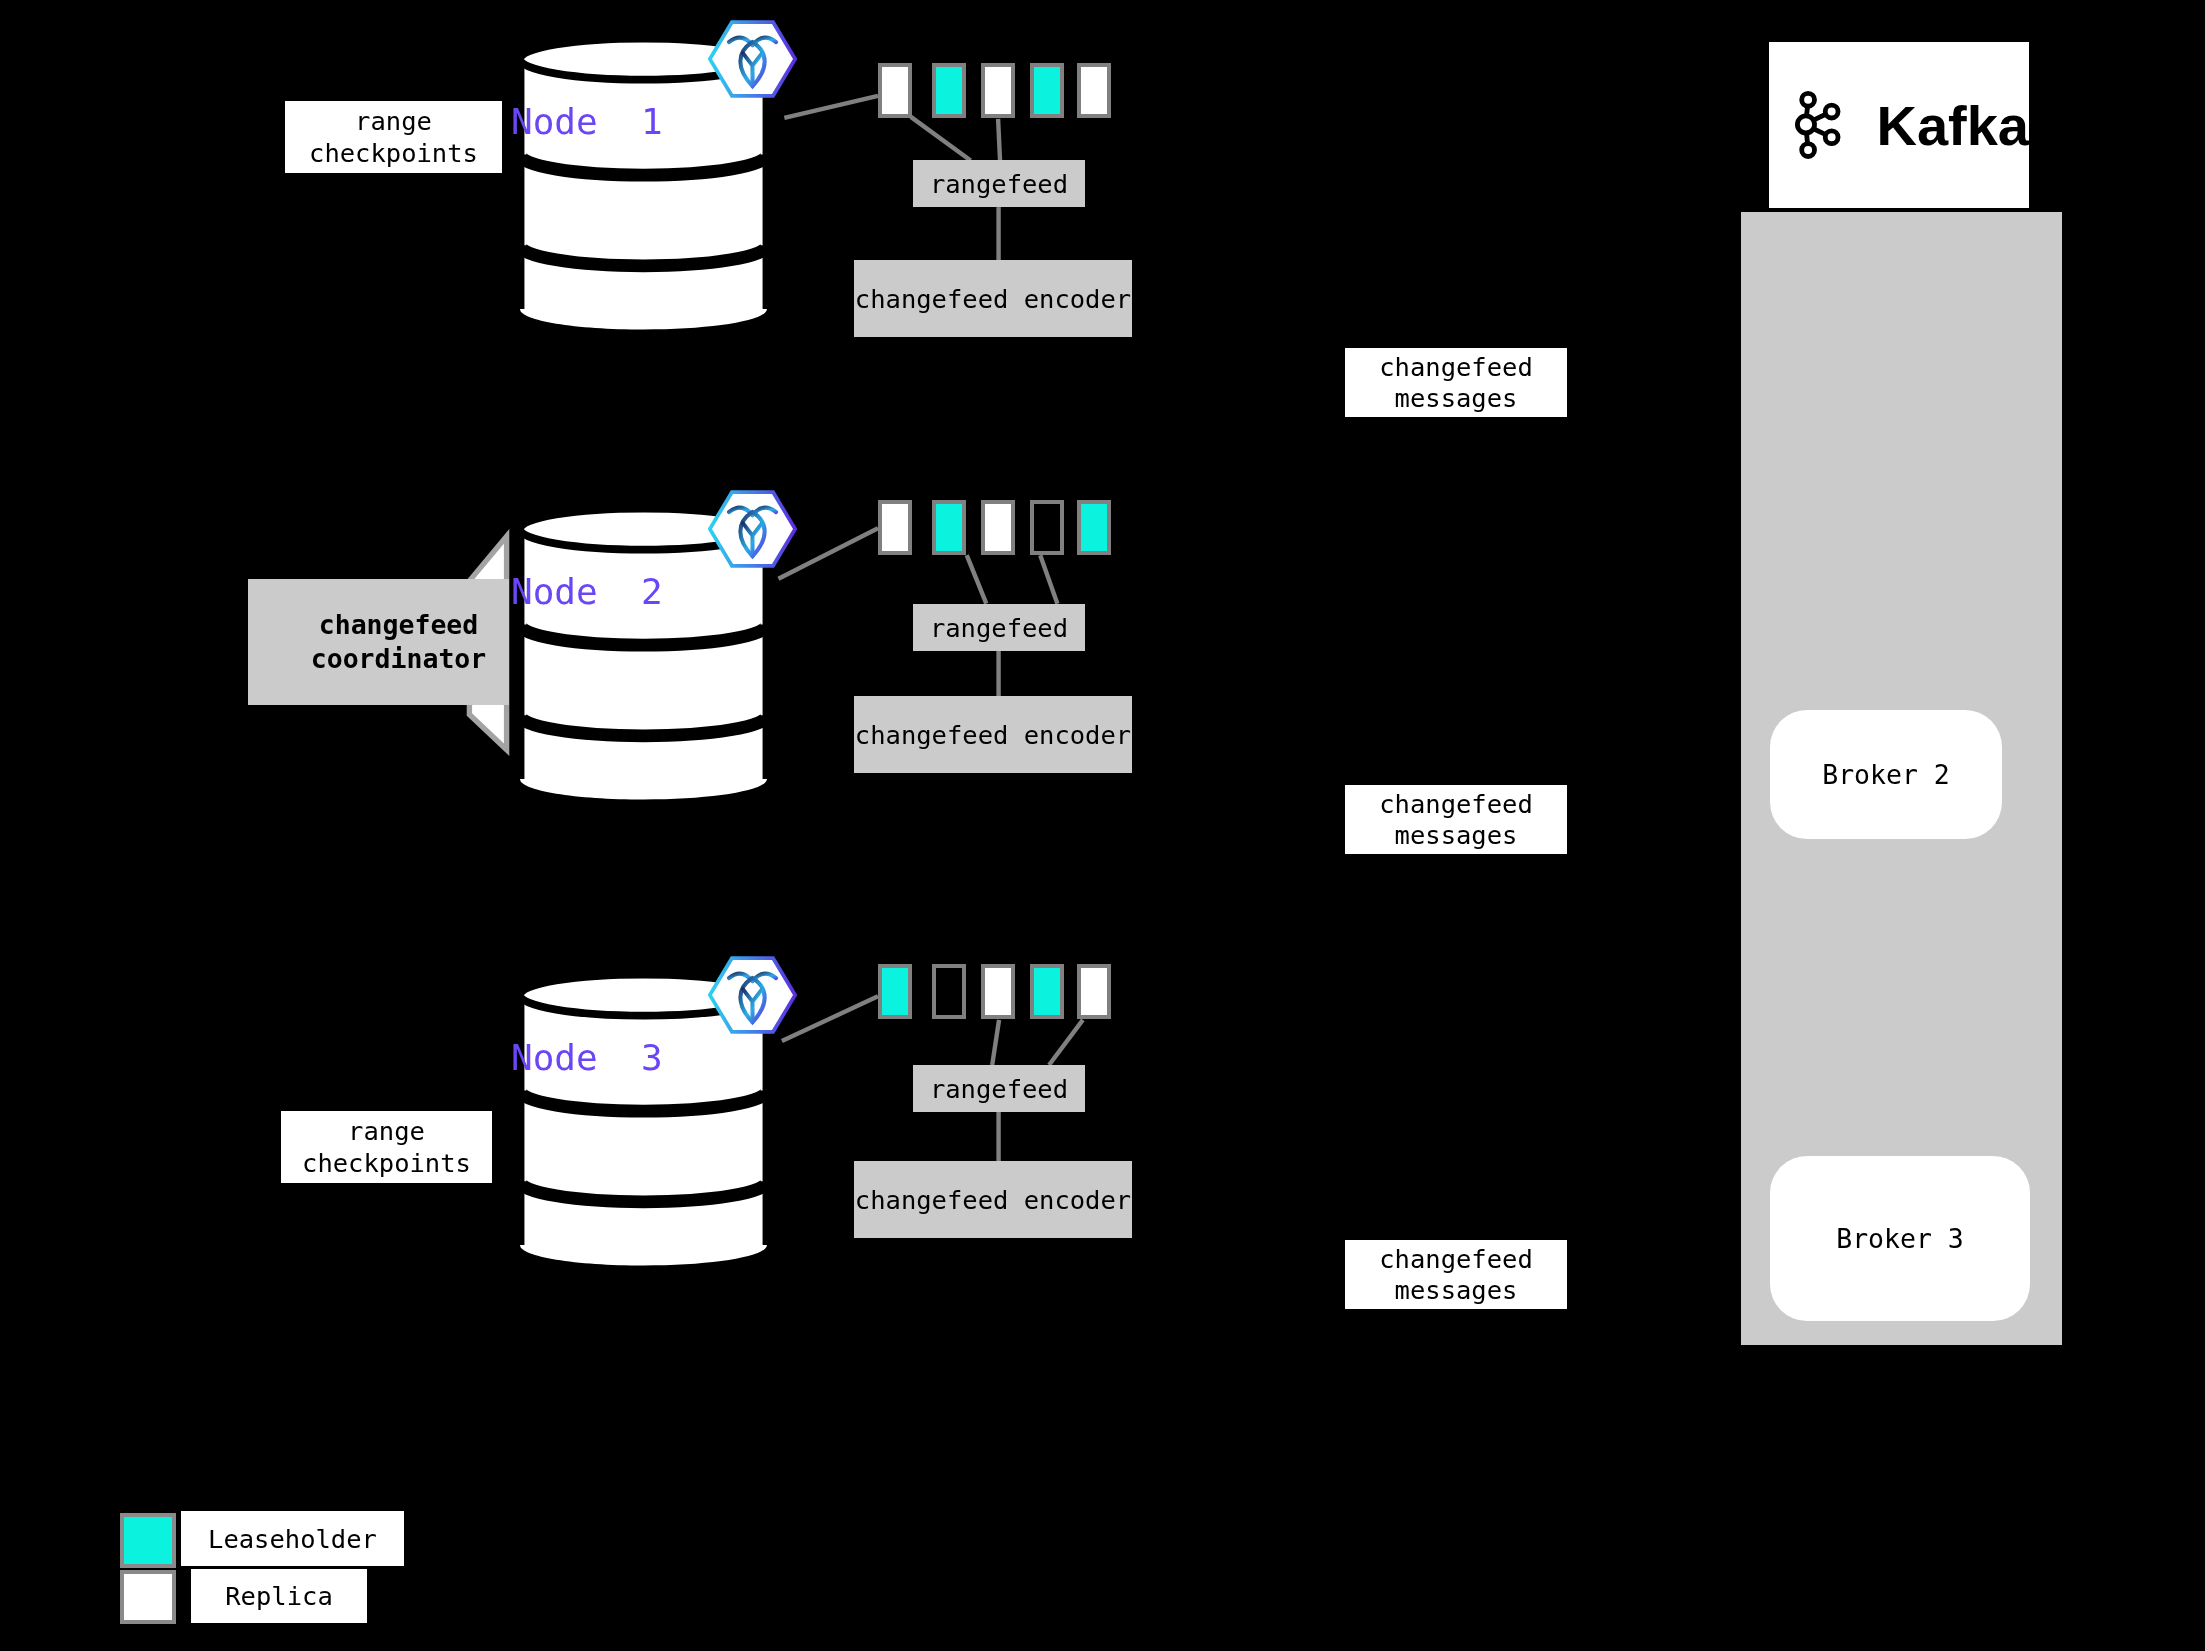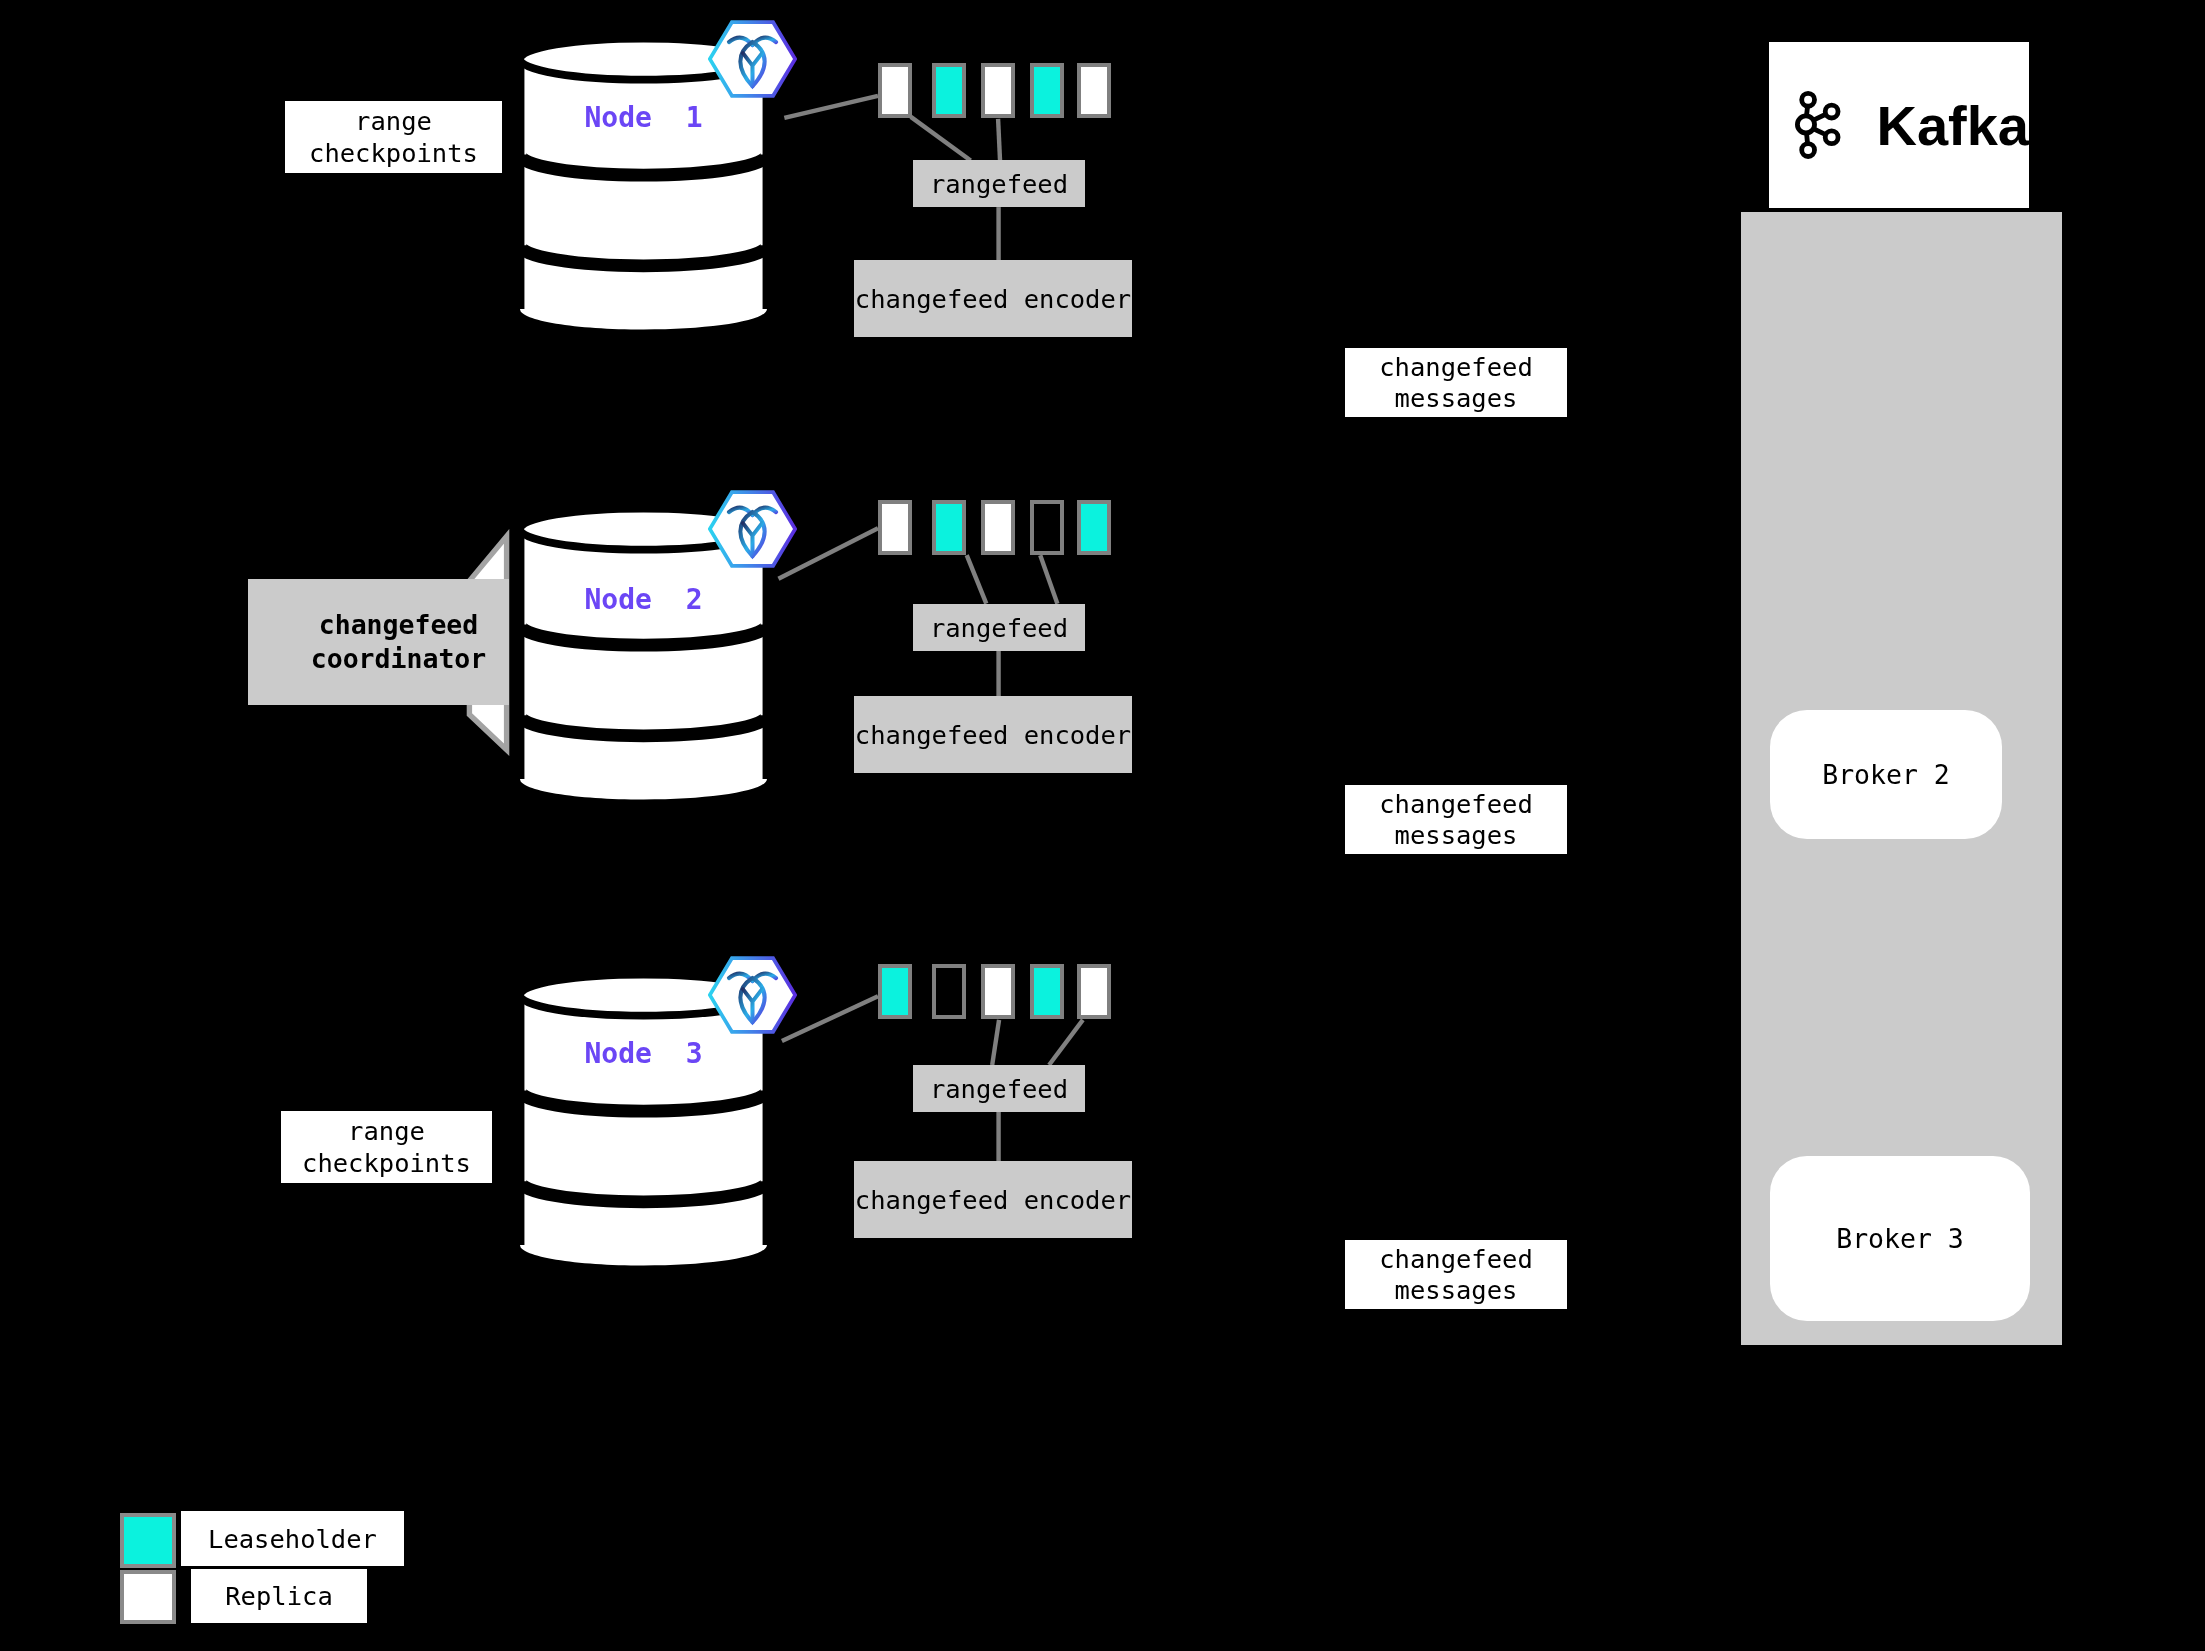--- a/index.html
+++ b/index.html
@@ -3,21 +3,21 @@
 <meta charset="utf-8">
 <style>
   html,body{margin:0;padding:0;background:#000;}
   #canvas{position:relative;width:2205px;height:1652px;background:#000;overflow:hidden;
           font-family:"DejaVu Sans Mono","Liberation Mono",monospace;}
   .abs{position:absolute;}
   .whitebox{background:#fff;color:#000;display:flex;align-items:center;justify-content:center;
             text-align:center;font-size:25.5px;line-height:32px;}
   .graybox{background:var(--graybox);color:#000;display:flex;align-items:center;justify-content:center;
            text-align:center;font-size:25.5px;line-height:32px;}
-  .node-label{color:var(--purple);font-weight:bold;font-size:28px;text-align:center;white-space:pre;}
+  .node-label{color:var(--purple);font-weight:normal;font-size:36px;text-align:left;white-space:pre;}
   .range-cell{position:absolute;width:34px;height:55px;border:4.4px solid var(--border);box-sizing:border-box;}
   .range-cell.cyan{background:var(--cyan);}
   .range-cell.white{background:#fff;}
   .range-cell.empty{background:transparent;}
   .broker{background:#fff;color:#000;border-radius:37px;display:flex;align-items:center;
           justify-content:center;font-size:26.5px;}
   .pill{background:#fff;color:#000;border-radius:24px;display:flex;align-items:center;
         justify-content:center;font-size:25.5px;}
   .coordinator{background:var(--graybox);color:#000;font-weight:bold;font-size:26.5px;line-height:34px;
                display:flex;align-items:center;justify-content:center;text-align:center;padding-left:40px;}
@@ -126,21 +126,21 @@
   <div class="abs coordinator" style="left:248px;top:579px;width:221px;height:126px;">changefeed coordinator</div>
 
   <svg class="abs" style="left:511px;top:507px;" width="265" height="294" viewBox="0 0 540 600">
     <path d="M18,45 C18,21 131,3 270,3 C409,3 522,21 522,45 L522,555 C522,579 409,597 270,597 C131,597 18,579 18,555 Z" fill="#fff"></path>
     <line x1="18" y1="45" x2="18" y2="555" stroke="#000" stroke-width="18"></line>
     <line x1="522" y1="45" x2="522" y2="555" stroke="#000" stroke-width="18"></line>
     <ellipse cx="270" cy="45" rx="252" ry="42" fill="#fff" stroke="#000" stroke-width="16"></ellipse>
     <path d="M18,240 A252,42 0 0 0 522,240" stroke="#000" stroke-width="26" fill="none"></path>
     <path d="M18,425 A252,42 0 0 0 522,425" stroke="#000" stroke-width="26" fill="none"></path>
   </svg>
-  <div class="abs node-label" style="left:511px;top:571px;width:265px;margin-top:12px;">Node  2</div>
+  <div class="abs node-label" style="left:511px;top:571px;width:265px;">Node  2</div>
   <svg class="abs" style="left:708px;top:490px;" width="89" height="78" viewBox="0 0 120 106">
     <polygon points="2,53 32,3 88,3 118,53 88,103 32,103" fill="#fff" stroke="url(#hexgrad)" stroke-width="5"></polygon>
     <g stroke="url(#buggrad)" stroke-width="5.5" fill="none" stroke-linecap="round">
       <path d="M28,30 Q45,16 60,34"></path>
         <path d="M92,30 Q75,16 60,34"></path>
       <path d="M60,30 C38,44 38,66 60,90 C82,66 82,44 60,30 Z"></path>
       <path d="M60,90 L60,62 M60,62 L47,45 M60,62 L73,45"></path>
     </g>
   </svg>
   <div class="abs" style="left:0;top:500px;">

